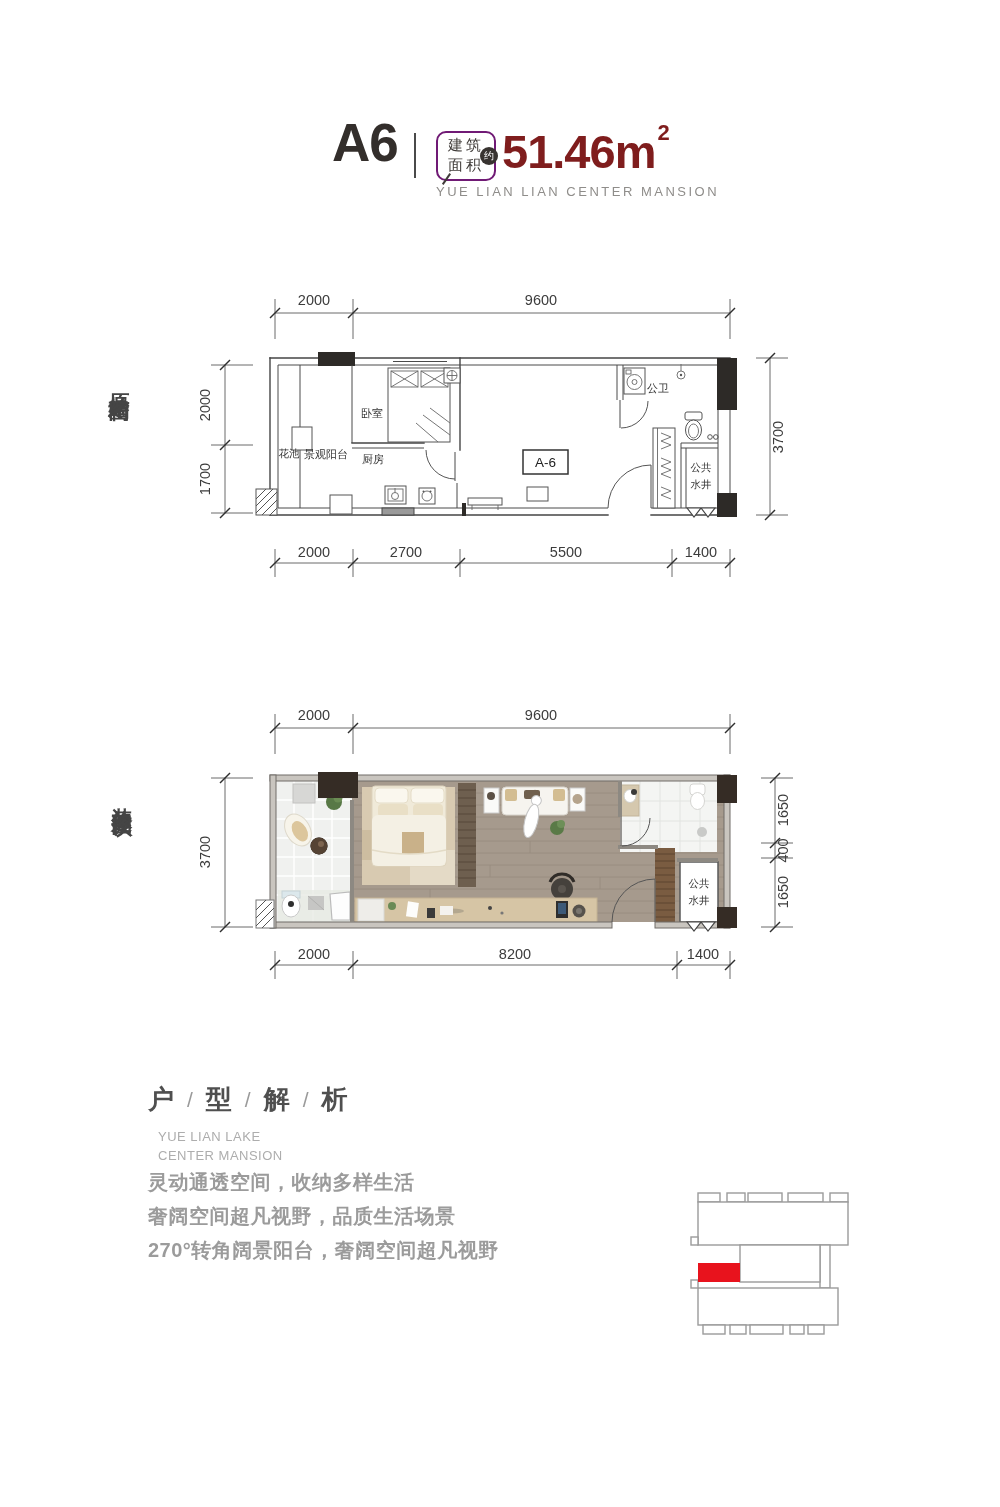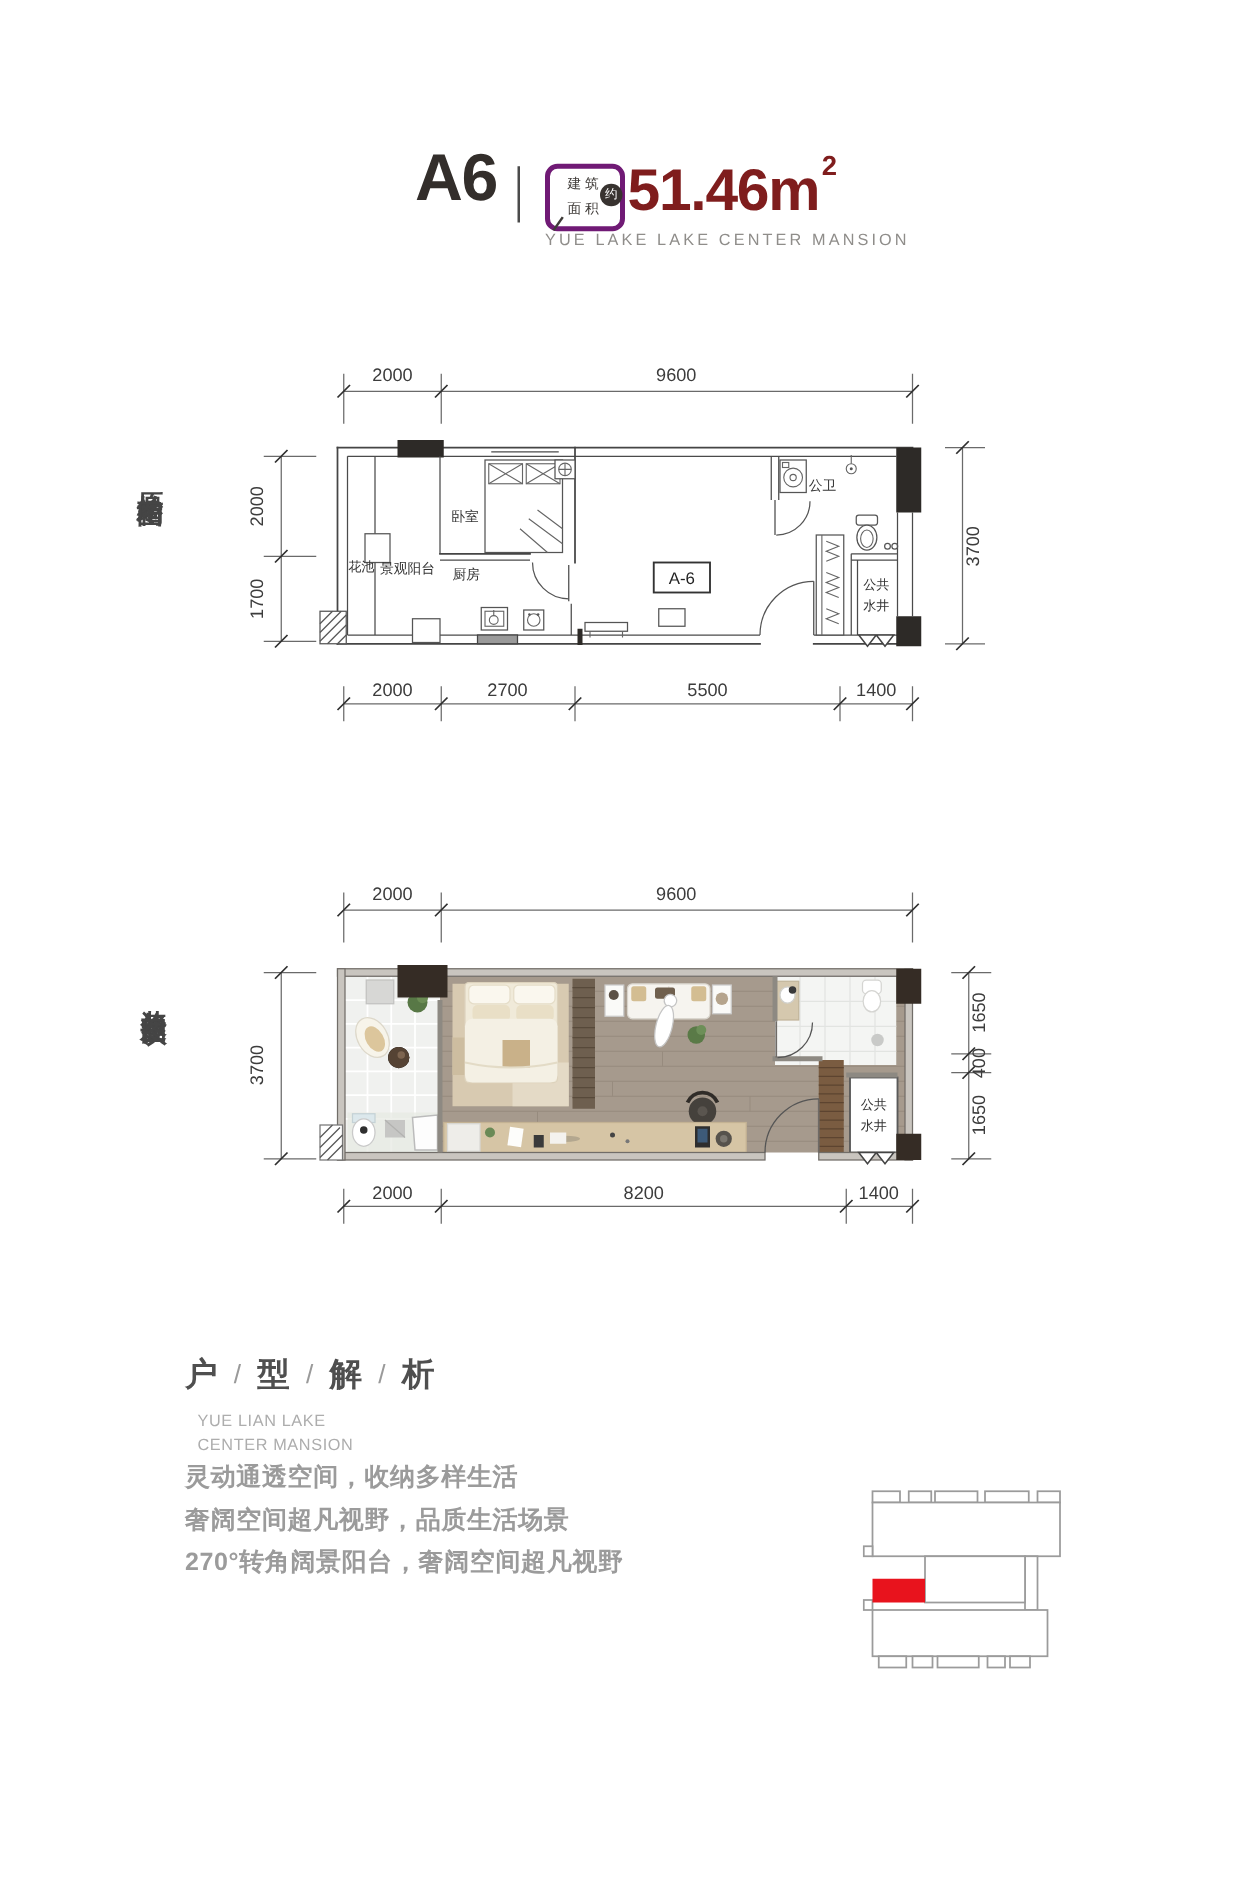--- a/index.html
+++ b/index.html
@@ -3,22 +3,22 @@
 <meta charset="utf-8">
 <style>
   html,body{margin:0;padding:0;background:#ffffff;}
   body{font-family:"Liberation Sans","DejaVu Sans",sans-serif;}
   .canvas{position:relative;width:1000px;height:1354px;background:#fff;overflow:hidden;}
   .abs{position:absolute;}
 
   
   .unit-code{left:332px;top:112px;font-size:53px;font-weight:700;color:#332e2b;letter-spacing:-1px;}
   .hdr-divider{left:414px;top:133px;width:2px;height:45px;background:#4a4a4a;}
-  .bubble{left:436px;top:131px;width:56px;height:44px;border:4px solid #701a75;border-radius:10px;
-          color:#3f3b38;font-size:11px;line-height:20px;letter-spacing:3px;text-align:center;padding-top:2px;box-sizing:content-box;}
+  .bubble{left:436px;top:131px;width:56px;height:44px;border:2px solid #701a75;border-radius:10px;
+          color:#3f3b38;font-size:15px;line-height:20px;letter-spacing:3px;text-align:center;padding-top:2px;box-sizing:content-box;}
   .bubble-tail{left:440px;top:178px;width:13px;height:2px;background:#3f3b38;transform:rotate(125deg);}
   .approx-badge{left:480px;top:147px;width:18px;height:18px;border-radius:50%;background:#383330;color:#fff;
           font-size:10px;line-height:18px;text-align:center;}
   .area-wrap{left:502px;top:120px;color:#7f1d1d;font-weight:700;font-size:47px;letter-spacing:-1px;white-space:nowrap;}
   .area-sup{font-size:22px;vertical-align:28px;font-weight:700;margin-left:2px;}
   .hdr-sub{left:436px;top:184px;font-size:13px;color:#8f8d8a;letter-spacing:2.5px;white-space:nowrap;}
 
   
   .side-label{writing-mode:vertical-rl;text-orientation:upright;font-size:21px;font-weight:600;color:#454545;letter-spacing:2px;}
   .side-label-1{left:105px;top:377px;}
@@ -63,21 +63,21 @@
 
   <div class="abs unit-code">A6</div>
   <div class="abs hdr-divider"></div>
   <div class="abs bubble">
     <div>建筑</div>
     <div>面积</div>
   </div>
   <div class="abs bubble-tail"></div>
   <div class="abs approx-badge">约</div>
   <div class="abs area-wrap"><span>51.46</span><span>m</span><span class="area-sup">2</span></div>
-  <div class="abs hdr-sub">YUE LAKE LAKE CENTER MANSION</div>
+  <div class="abs hdr-sub">YUE LIAN LIAN CENTER MANSION</div>
 
   <div class="abs side-label side-label-1">原始结构图</div>
 
   <svg class="abs" style="left:180px;top:265px;" width="620" height="320" viewBox="0 0 620 320">
 
     <g>
       <line class="dim" x1="95" y1="48" x2="550" y2="48"></line>
       <line class="dim" x1="95" y1="34" x2="95" y2="74"></line>
       <line class="dim" x1="173" y1="34" x2="173" y2="74"></line>
       <line class="dim" x1="550" y1="34" x2="550" y2="74"></line>

